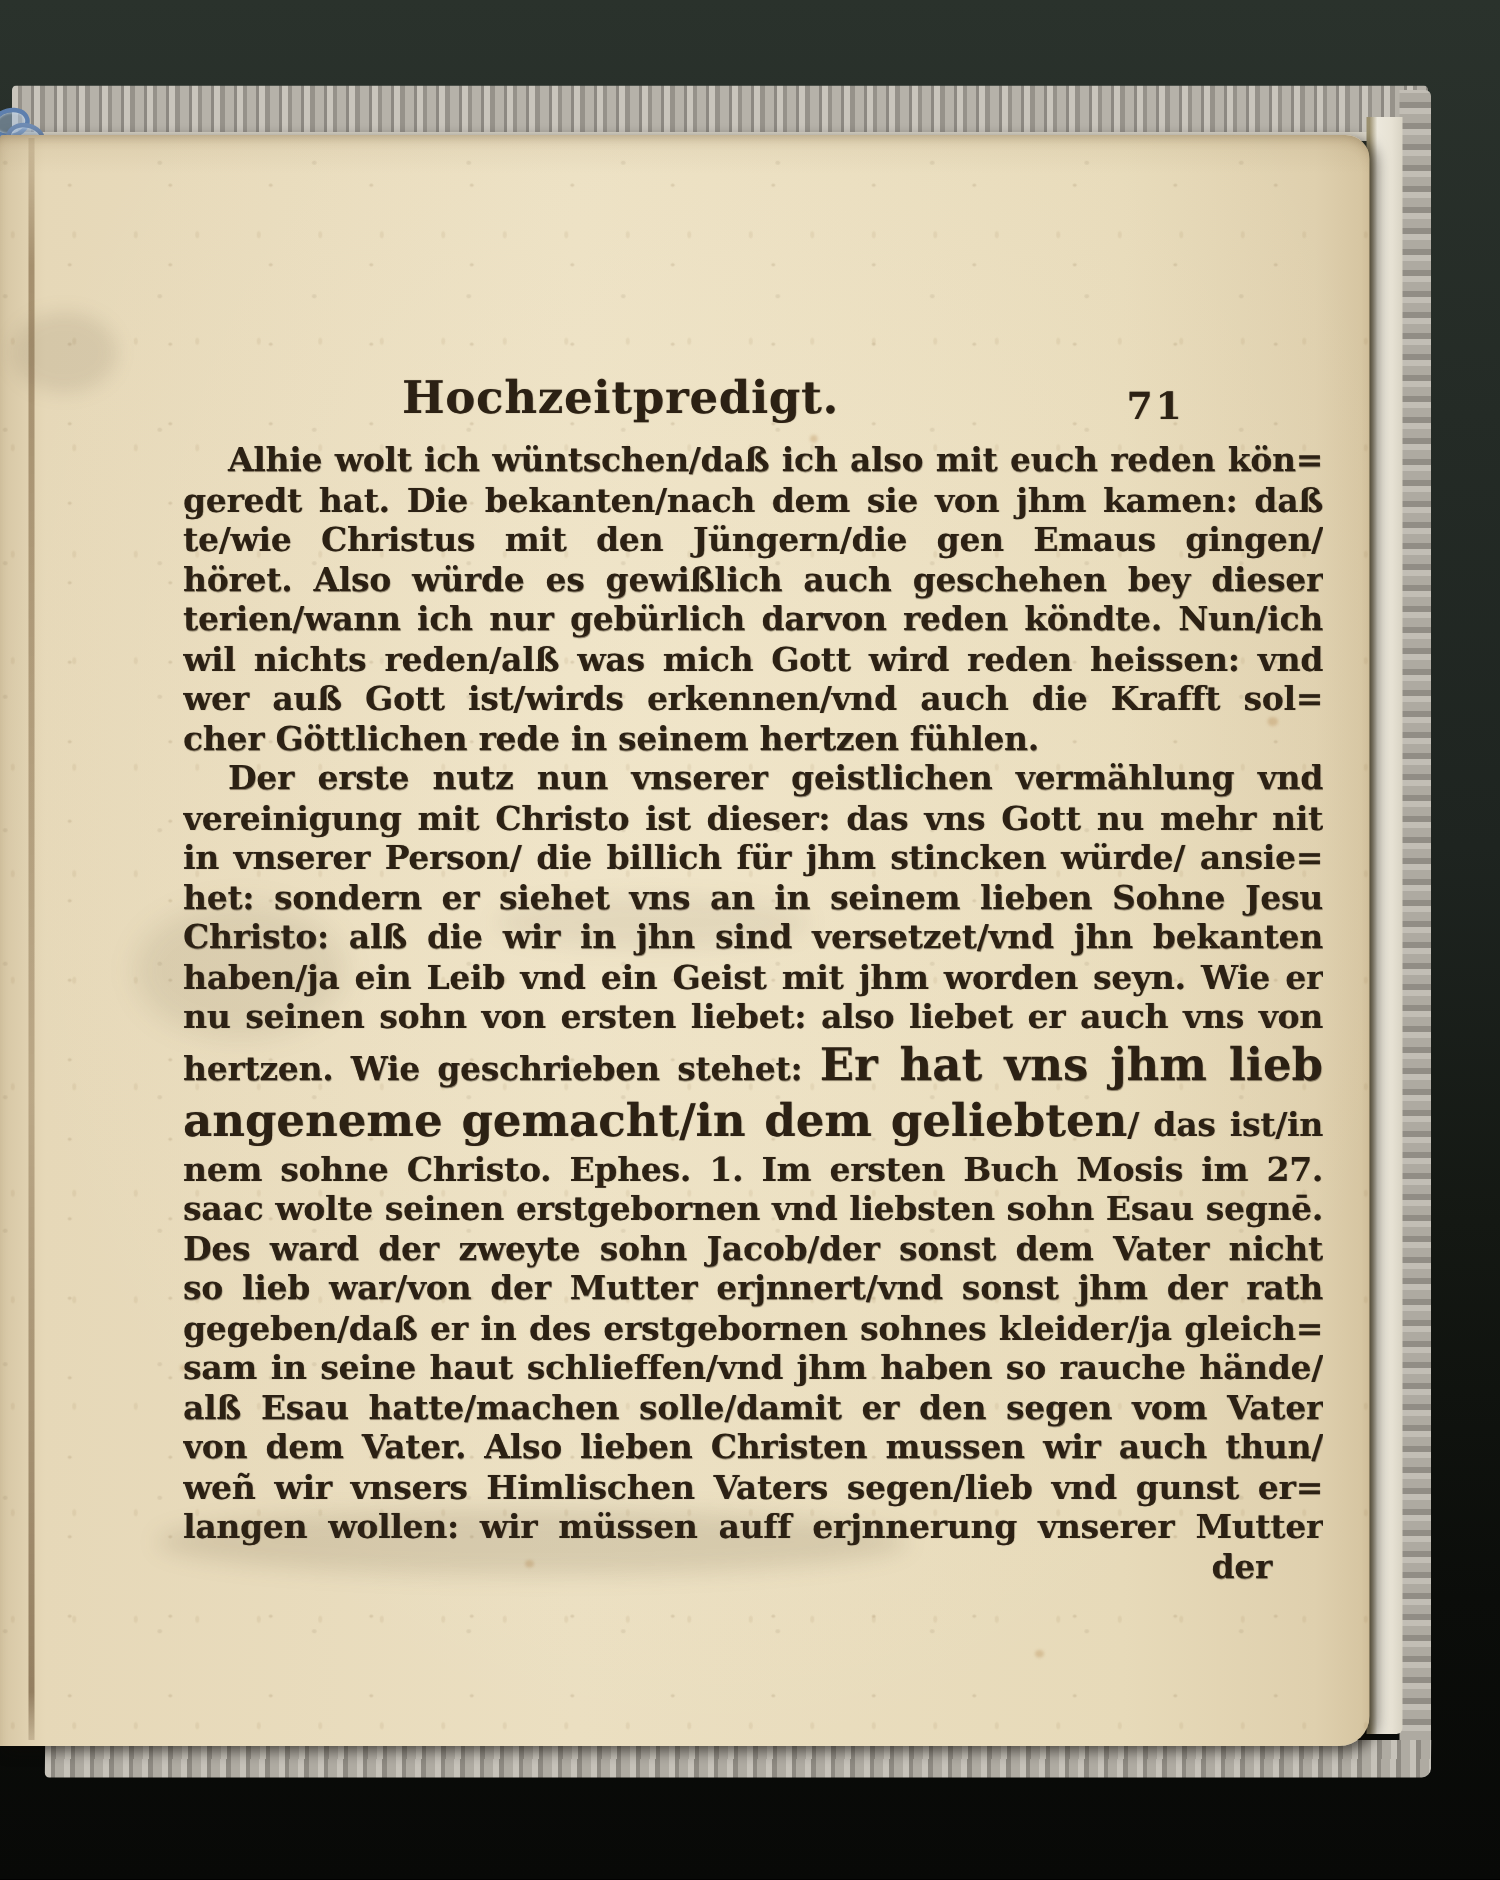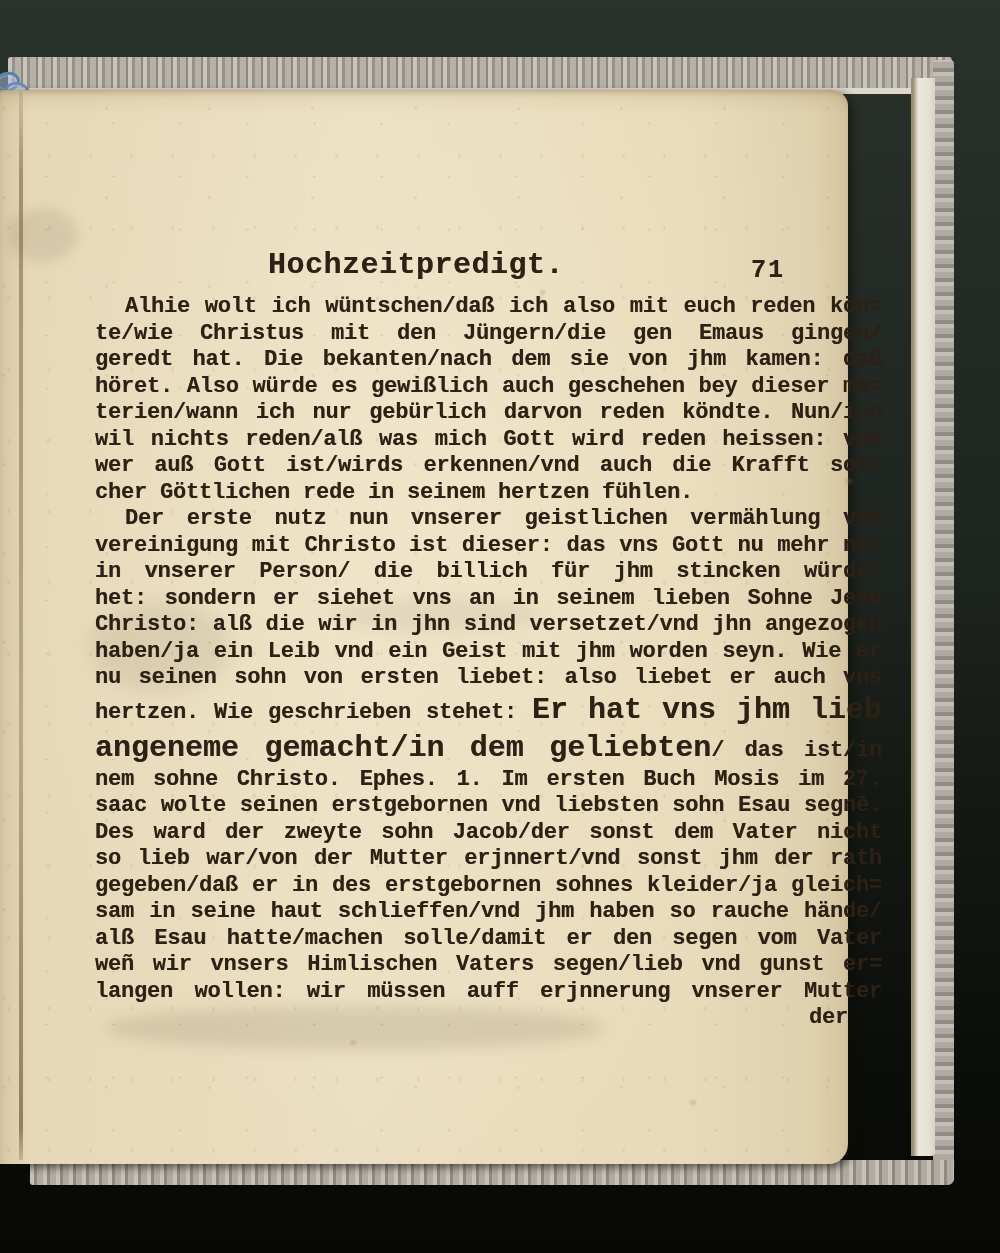--- a/index.html
+++ b/index.html
@@ -24,28 +24,27 @@
     background:repeating-linear-gradient(90deg,#c6c2b9 0 4px,#8e8a82 4px 7px,#afaba2 7px 13px);
     border-radius:0 0 6px 3px;transform:skewX(-0.6deg);
   }
   .fore-edge{
     position:absolute;left:911px;top:78px;width:24px;height:1078px;
     background:linear-gradient(90deg,#9a8f6e 0 2px,#ece8dc 30%,#e7e2d4 70%,#d8d3c4 100%);
     border-radius:0 0 4px 0;
   }
   
   .page{
-    position:absolute;left:0;top:90px;width:848px;height:1074px;
+    position:absolute;left:0;top:90px;width:913px;height:1074px;
     background:
       radial-gradient(ellipse at 52% 38%,rgba(252,244,222,0.30),rgba(252,244,222,0) 72%),
       linear-gradient(180deg,rgba(120,95,55,0.10) 0,rgba(120,95,55,0) 26px),
       linear-gradient(90deg,#d6c6a4 0,#e6d8b8 30px,#ebdfc1 42%,#e7dab9 82%,#dfd0ae 96%,#d5c4a0 100%);
     border-radius:2px 16px 20px 0;
     box-shadow:4px 3px 9px rgba(15,12,6,0.6), inset 0 5px 9px -5px rgba(90,65,30,0.45);
-    font-family:Liberation Mono, monospace;
   }
   .grain{
     position:absolute;inset:0;border-radius:inherit;pointer-events:none;
     background-image:
       radial-gradient(rgba(125,98,58,0.16) 1px,rgba(125,98,58,0) 1.6px),
       radial-gradient(rgba(150,118,72,0.11) 1px,rgba(150,118,72,0) 1.7px),
       radial-gradient(rgba(100,80,48,0.10) 1.2px,rgba(100,80,48,0) 1.9px);
     background-size:67px 53px,41px 71px,103px 89px;
     background-position:13px 7px,29px 31px,55px 63px;
   }
@@ -68,21 +67,21 @@
   }
   .thread b:nth-child(1){left:0;top:2px;transform:rotate(-14deg);}
   .thread b:nth-child(2){left:10px;top:12px;transform:rotate(10deg);border-color:#6f8cb4;}
   
   .ink{color:#2c2114;text-shadow:0.3px 0.4px 0.6px rgba(44,32,18,0.55);}
   .running-title{position:absolute;left:268px;top:158px;font-size:30px;font-weight:700;letter-spacing:0.5px;}
   .page-number{position:absolute;left:751px;top:166px;font-size:25px;font-weight:700;letter-spacing:2px;}
   .textblock{position:absolute;left:95px;top:204px;width:787px;font-weight:700;}
   .line{
     height:26.5px;line-height:26.5px;font-size:22px;letter-spacing:-0.2px;
-    text-align:justify;text-align-last:justify;overflow:hidden;
+    text-align:justify;text-align-last:justify;overflow:hidden;margin-left:27px;
   }
   .line.indent{text-indent:30px;}
   .line.short{text-align-last:left;}
   .line.quote1{height:37px;line-height:37px;}
   .line.quote2{height:38px;line-height:38px;}
   .big{font-size:30px;letter-spacing:0;}
   .line.catchword{text-align-last:right;padding-right:34px;}
 </style>
 </head>
 <body>
@@ -110,46 +109,47 @@
     <div class="spot" style="left:350px;top:950px;width:6px;height:5px;"></div>
     <div class="spot" style="left:120px;top:820px;width:5px;height:4px;"></div>
     <div class="spot" style="left:690px;top:1010px;width:6px;height:5px;"></div>
 
     <div class="running-title ink">Hochzeitpredigt.</div>
     <div class="page-number ink">71</div>
 
     <div class="textblock ink">
 
       <div class="line indent">Alhie wolt ich wüntschen/daß ich also mit euch reden kön=</div>
+      <div class="line">geredt hat. Die bekanten/nach dem sie von jhm kamen: daß</div>
       <div class="line">te/wie Christus mit den Jüngern/die gen Emaus gingen/</div>
-      <div class="line">geredt hat. Die bekanten/nach dem sie von jhm kamen: daß</div>
       <div class="line">höret. Also würde es gewißlich auch geschehen bey dieser ma=</div>
       <div class="line">terien/wann ich nur gebürlich darvon reden köndte. Nun/ich</div>
       <div class="line">wil nichts reden/alß was mich Gott wird reden heissen: vnd</div>
       <div class="line">wer auß Gott ist/wirds erkennen/vnd auch die Krafft sol=</div>
       <div class="line short">cher Göttlichen rede in seinem hertzen fühlen.</div>
 
       <div class="line indent">Der erste nutz nun vnserer geistlichen vermählung vnd</div>
       <div class="line">vereinigung mit Christo ist dieser: das vns Gott nu mehr nit</div>
       <div class="line">in vnserer Person/ die billich für jhm stincken würde/ ansie=</div>
       <div class="line">het: sondern er siehet vns an in seinem lieben Sohne Jesu</div>
-      <div class="line">Christo: alß die wir in jhn sind versetzet/vnd jhn angezogen</div>
+      <div class="line">Christo: alß die wir in jhn sind versetzet/vnd jhn bekanten</div>
       <div class="line">haben/ja ein Leib vnd ein Geist mit jhm worden seyn. Wie er</div>
       <div class="line">nu seinen sohn von ersten liebet: also liebet er auch vns von</div>
 
       <div class="line quote1"><span>hertzen. Wie geschrieben stehet: </span><span class="big">Er hat vns jhm lieb vnd</span></div>
       <div class="line quote2"><span class="big">angeneme gemacht/in dem geliebten</span><span>/ das ist/in sei=</span></div>
 
       <div class="line">nem sohne Christo. Ephes. 1. Im ersten Buch Mosis im 27.</div>
       <div class="line">saac wolte seinen erstgebornen vnd liebsten sohn Esau segnē.</div>
       <div class="line">Des ward der zweyte sohn Jacob/der sonst dem Vater nicht</div>
       <div class="line">so lieb war/von der Mutter erjnnert/vnd sonst jhm der rath</div>
       <div class="line">gegeben/daß er in des erstgebornen sohnes kleider/ja gleich=</div>
       <div class="line">sam in seine haut schlieffen/vnd jhm haben so rauche hände/</div>
       <div class="line">alß Esau hatte/machen solle/damit er den segen vom Vater</div>
+      <div class="line">von dem Vater. Also lieben Christen mussen wir auch thun/</div>
       <div class="line">weñ wir vnsers Himlischen Vaters segen/lieb vnd gunst er=</div>
       <div class="line">langen wollen: wir müssen auff erjnnerung vnserer Mutter</div>
 
       <div class="line catchword">der</div>
     </div>
   </div>
 
 </div>
 
 </body></html>

